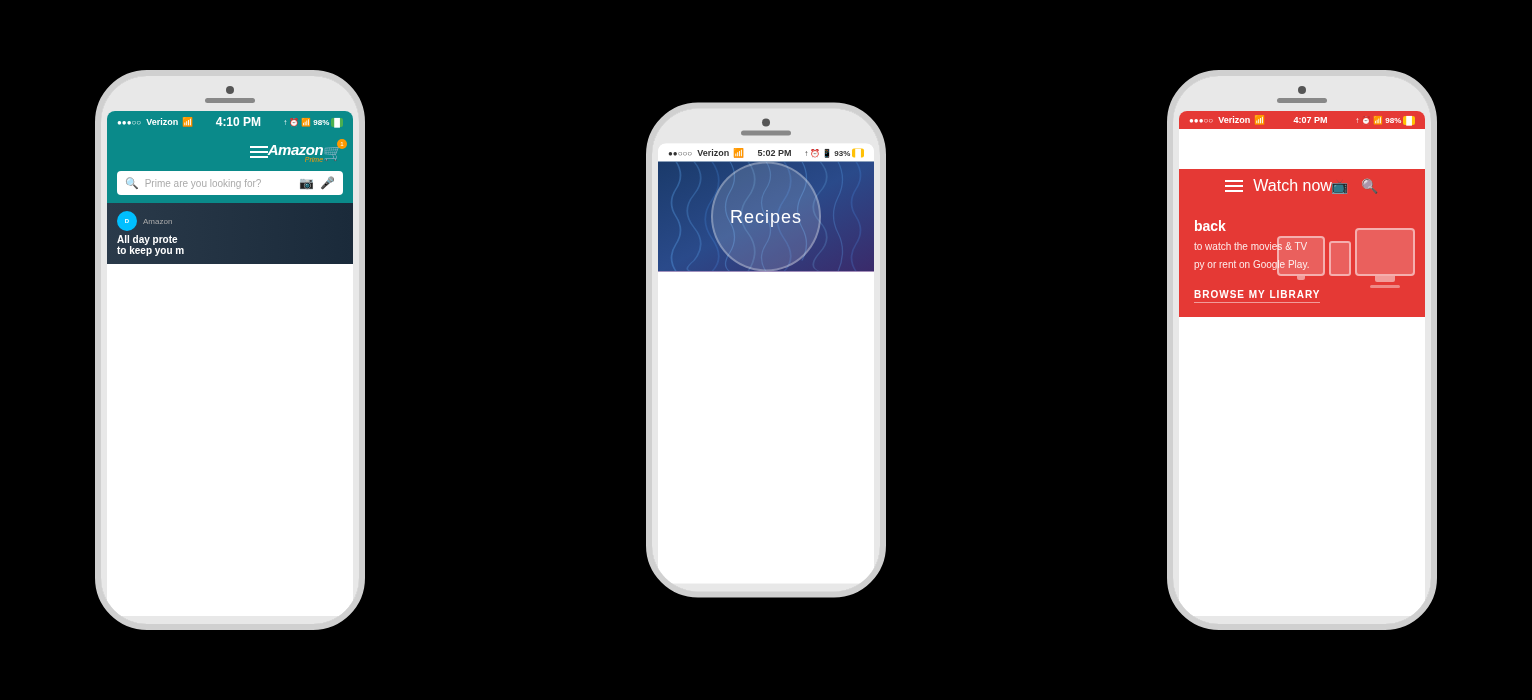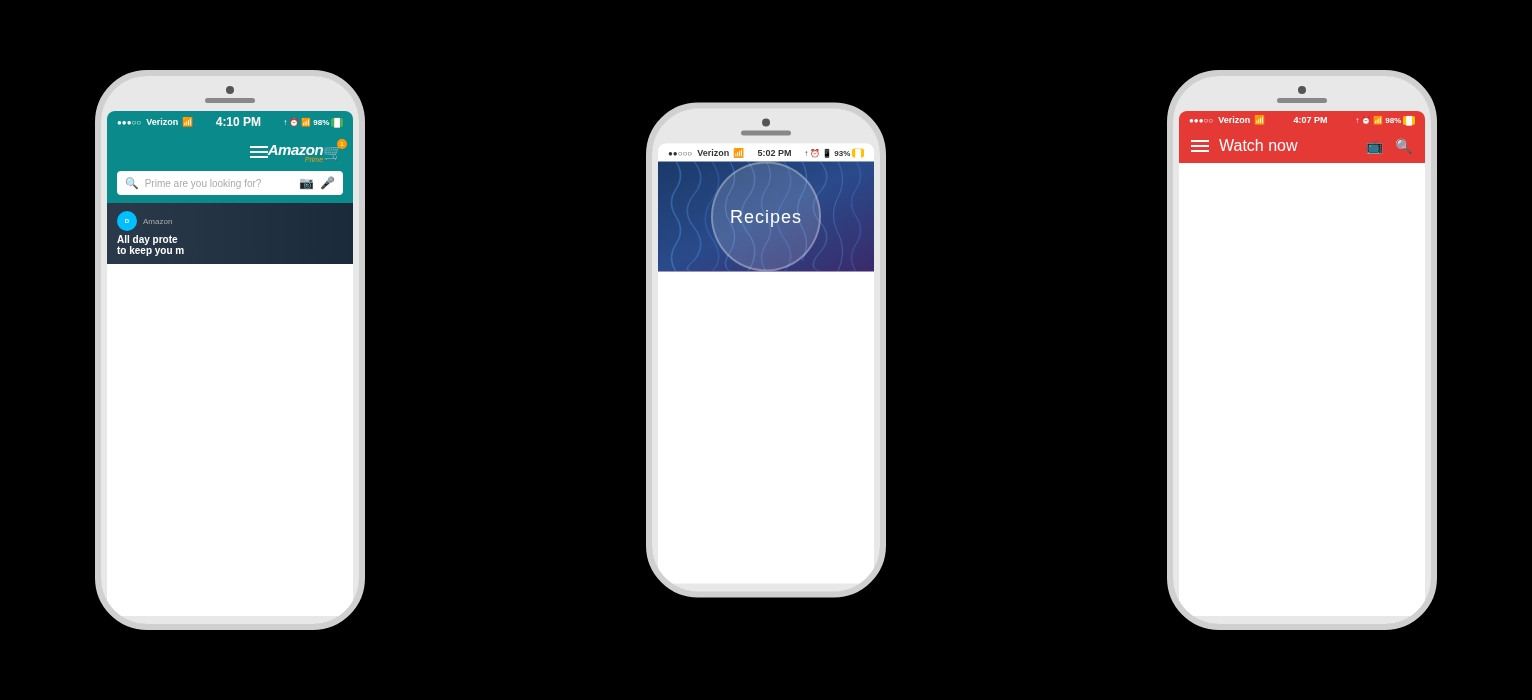--- a/index.html
+++ b/index.html
@@ -229,22 +229,23 @@
     }
 
     .phone-right .phone-screen {
       background: #fff;
     }
 
     .gplay-header {
       background: #e53935;
       padding: 8px 12px;
       display: flex;
-      justify-content: space-between;
-      align-items: center;
+      justify-content: center;
+      align-items: center;
+      margin-top: 40px;
     }
 
     .gplay-header-left {
       display: flex;
       align-items: center;
       gap: 10px;
     }
 
     .gplay-title {
       color: #fff;
@@ -522,17 +523,42 @@
               <span style="width:18px;height:2px;background:#fff;display:block;"></span>
             </div>
             <span class="gplay-title">Watch now</span>
           </div>
           <div class="gplay-icons">
             <span class="gplay-icon" style="font-size:14px;">📺</span>
             <span class="gplay-icon" style="font-size:14px;">🔍</span>
           </div>
         </div>
 
+        <div class="gplay-content">
+
+          <div style="position:absolute;top:25px;right:10px;display:flex;align-items:flex-end;gap:4px;">
+
+            <div style="width:48px;height:40px;background:rgba(255,255,255,0.2);border-radius:4px;border:2px solid rgba(255,255,255,0.5);position:relative;">
+              <div style="position:absolute;bottom:-6px;left:50%;transform:translateX(-50%);width:8px;height:4px;background:rgba(255,255,255,0.5);border-radius:0 0 2px 2px;"></div>
+            </div>
+
+            <div style="width:22px;height:35px;background:rgba(255,255,255,0.2);border-radius:3px;border:2px solid rgba(255,255,255,0.5);"></div>
+
+            <div style="width:60px;height:48px;background:rgba(255,255,255,0.2);border-radius:4px;border:2px solid rgba(255,255,255,0.5);position:relative;">
+              <div style="position:absolute;bottom:-8px;left:50%;transform:translateX(-50%);width:20px;height:6px;background:rgba(255,255,255,0.5);border-radius:0 0 2px 2px;"></div>
+              <div style="position:absolute;bottom:-14px;left:50%;transform:translateX(-50%);width:30px;height:3px;background:rgba(255,255,255,0.4);border-radius:2px;"></div>
+            </div>
+          </div>
+
+          <div class="gplay-promo-text">
+            <div style="font-size:14px;font-weight:600;color:#fff;margin-bottom:6px;">back</div>
+            <div style="font-size:10px;color:rgba(255,255,255,0.9);line-height:1.4;margin-bottom:4px;">to watch the movies &amp; TV</div>
+            <div style="font-size:10px;color:rgba(255,255,255,0.9);line-height:1.4;margin-bottom:12px;">py or rent on Google Play.</div>
+            <button class="gplay-browse-btn">
+              <span class="gplay-browse-label">BROWSE MY LIBRARY</span>
+            </button>
+          </div>
+        </div>
       </div>
     </div>
   </div>
 
 </div>
 
 </body></html>

